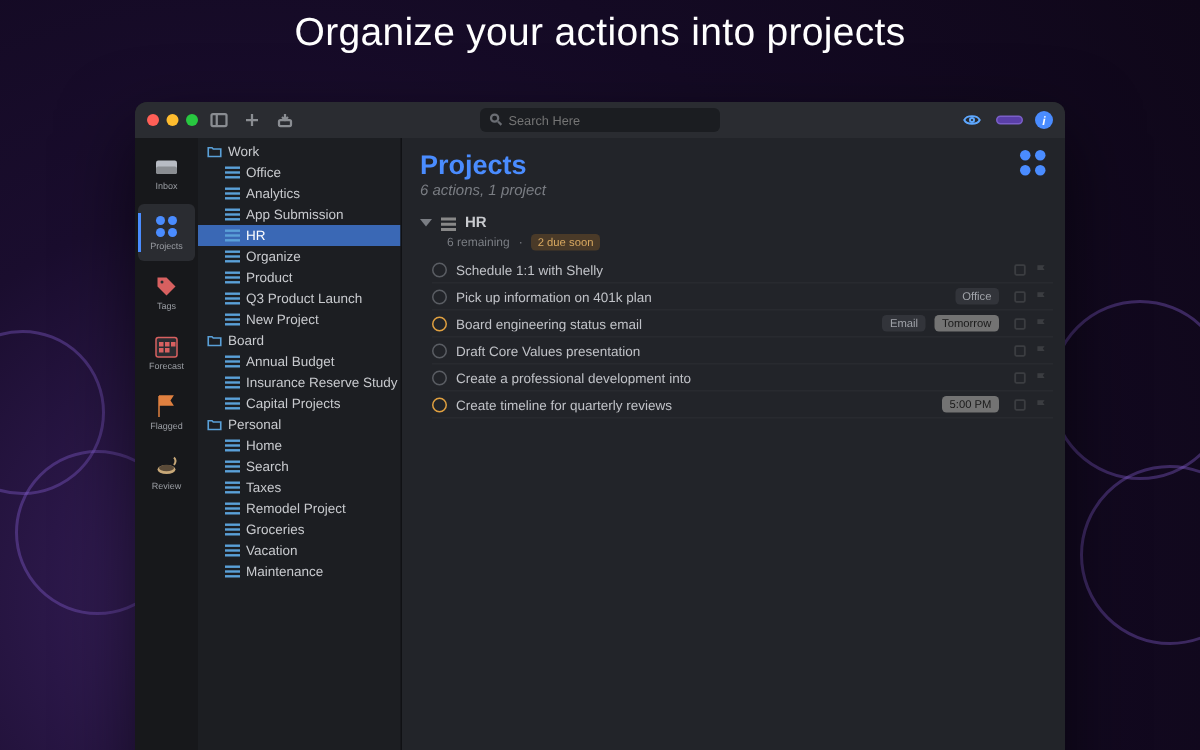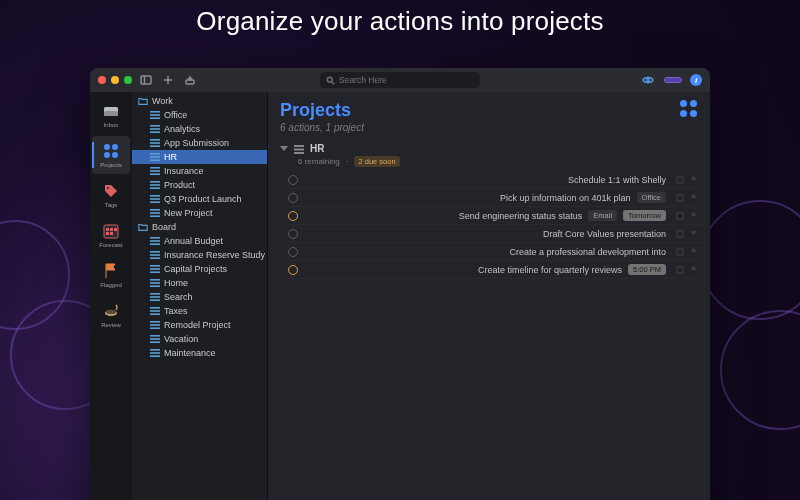--- a/index.html
+++ b/index.html
@@ -160,21 +160,21 @@
   .task {
     display:flex; align-items:center; gap:6px;
     height:18px; font-size:9px; color:#c0c2c7;
     border-bottom: 1px solid rgba(255,255,255,0.03);
     padding-right:4px;
   }
   .circle {
     width:10px; height:10px; border-radius:50%; border:1.3px solid #5a5d63; flex-shrink:0;
   }
   .circle.due { border-color:#e0a040; }
-  .task-title { flex:1; white-space:nowrap; overflow:hidden; text-overflow:ellipsis;text-align:right; }
+  .task-title { flex:1; white-space:nowrap; overflow:hidden; text-overflow:ellipsis; }
   .tag {
     font-size:7.5px; color:#a0a3a9; background:#32343a;
     padding:1px 5px; border-radius:3px;
   }
   .due-pill {
     font-size:7.5px; color:#1a1a1a; background:#737373;
     padding:1px 5px; border-radius:3px; font-weight:500;
   }
   .task-trail {
     width:8px; height:8px; opacity:0.25; margin-left:4px;
@@ -347,21 +347,21 @@
               <rect x="0" y="7.4" width="10" height="1.6"></rect>
             </svg>
             <span>HR</span>
           </div>
           <div class="proj">
             <svg viewBox="0 0 10 10" class="bars-ic">
               <rect x="0" y="1" width="10" height="1.6"></rect>
               <rect x="0" y="4.2" width="10" height="1.6"></rect>
               <rect x="0" y="7.4" width="10" height="1.6"></rect>
             </svg>
-            <span>Insurance</span>
+            <span>Organize</span>
           </div>
           <div class="proj">
             <svg viewBox="0 0 10 10" class="bars-ic">
               <rect x="0" y="1" width="10" height="1.6"></rect>
               <rect x="0" y="4.2" width="10" height="1.6"></rect>
               <rect x="0" y="7.4" width="10" height="1.6"></rect>
             </svg>
             <span>Product</span>
           </div>
           <div class="proj">
@@ -403,20 +403,26 @@
             <span>Insurance Reserve Study</span>
           </div>
           <div class="proj">
             <svg viewBox="0 0 10 10" class="bars-ic">
               <rect x="0" y="1" width="10" height="1.6"></rect>
               <rect x="0" y="4.2" width="10" height="1.6"></rect>
               <rect x="0" y="7.4" width="10" height="1.6"></rect>
             </svg>
             <span>Capital Projects</span>
           </div>
+          <div class="folder">
+            <svg viewBox="0 0 12 10" class="folder-ic">
+              <path d="M1 2 h3 l1 1 h6 v6 h-10 Z"></path>
+            </svg>
+            <span>Personal</span>
+          </div>
           <div class="proj">
             <svg viewBox="0 0 10 10" class="bars-ic">
               <rect x="0" y="1" width="10" height="1.6"></rect>
               <rect x="0" y="4.2" width="10" height="1.6"></rect>
               <rect x="0" y="7.4" width="10" height="1.6"></rect>
             </svg>
             <span>Home</span>
           </div>
           <div class="proj">
             <svg viewBox="0 0 10 10" class="bars-ic">
@@ -434,20 +440,28 @@
             </svg>
             <span>Taxes</span>
           </div>
           <div class="proj">
             <svg viewBox="0 0 10 10" class="bars-ic">
               <rect x="0" y="1" width="10" height="1.6"></rect>
               <rect x="0" y="4.2" width="10" height="1.6"></rect>
               <rect x="0" y="7.4" width="10" height="1.6"></rect>
             </svg>
             <span>Remodel Project</span>
+          </div>
+          <div class="proj">
+            <svg viewBox="0 0 10 10" class="bars-ic">
+              <rect x="0" y="1" width="10" height="1.6"></rect>
+              <rect x="0" y="4.2" width="10" height="1.6"></rect>
+              <rect x="0" y="7.4" width="10" height="1.6"></rect>
+            </svg>
+            <span>Groceries</span>
           </div>
           <div class="proj">
             <svg viewBox="0 0 10 10" class="bars-ic">
               <rect x="0" y="1" width="10" height="1.6"></rect>
               <rect x="0" y="4.2" width="10" height="1.6"></rect>
               <rect x="0" y="7.4" width="10" height="1.6"></rect>
             </svg>
             <span>Vacation</span>
           </div>
           <div class="proj">
@@ -517,21 +531,21 @@
             <span class="tag">Office</span>
             <span class="task-trail"><svg viewBox="0 0 10 10">
                 <rect x="1" y="1" width="8" height="8" rx="1"></rect>
               </svg></span>
             <span class="flag-trail"><svg viewBox="0 0 10 10">
                 <path d="M2 1 v8 M2 1 h6 l-1.5 2 l1.5 2 h-6"></path>
               </svg></span>
           </div>
           <div class="task">
             <span class="circle due"></span>
-            <span class="task-title">Send engineering status status</span>
+            <span class="task-title">Board engineering status email</span>
             <span class="tag">Email</span>
             <span class="due-pill">Tomorrow</span>
             <span class="task-trail"><svg viewBox="0 0 10 10">
                 <rect x="1" y="1" width="8" height="8" rx="1"></rect>
               </svg></span>
             <span class="flag-trail"><svg viewBox="0 0 10 10">
                 <path d="M2 1 v8 M2 1 h6 l-1.5 2 l1.5 2 h-6"></path>
               </svg></span>
           </div>
           <div class="task">

